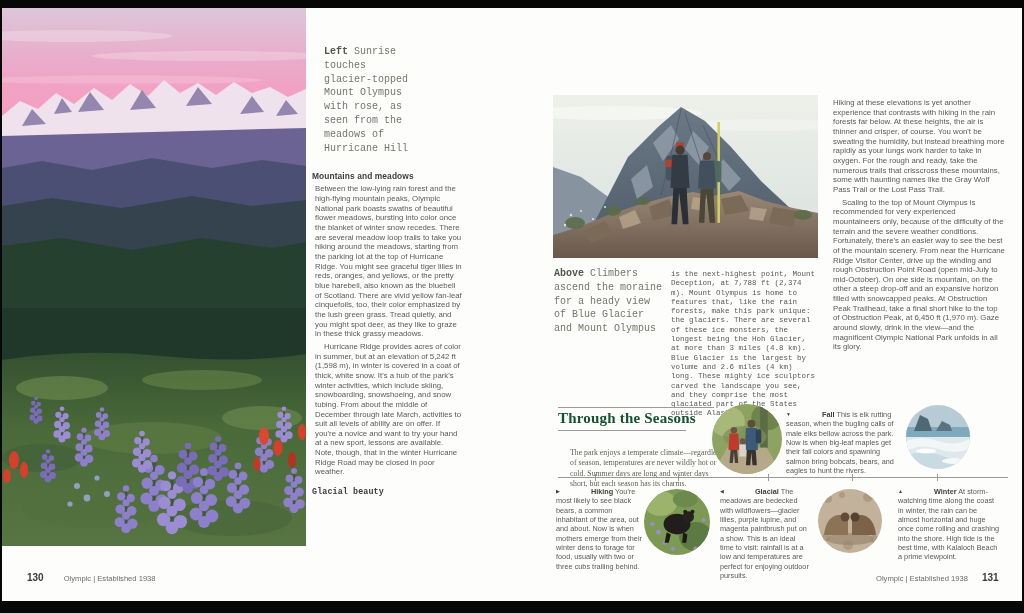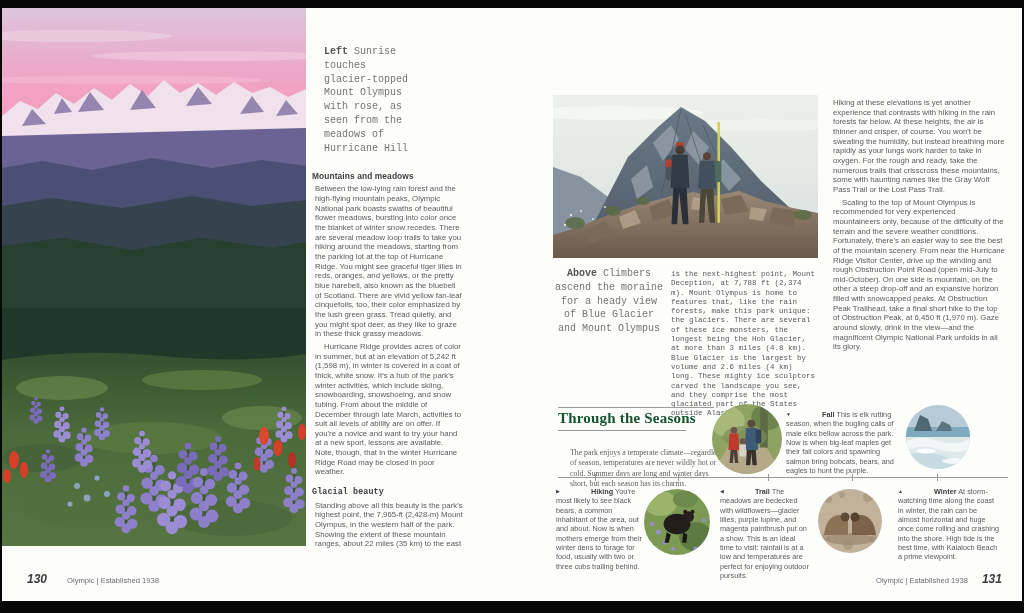--- a/index.html
+++ b/index.html
@@ -7,21 +7,21 @@
          font-family:"Liberation Sans",sans-serif;}
   .page{position:absolute;left:2px;top:8px;width:1020px;height:593px;background:#fdfdfb;}
   .abs{position:absolute;}
   .photo{position:absolute;overflow:hidden;}
   .photo svg{display:block;width:100%;height:100%;}
   .circle-photo{position:absolute;border-radius:50%;overflow:hidden;}
   .circle-photo svg{display:block;width:100%;height:100%;}
 
   .caption{font-family:Liberation Mono, monospace;font-size:10px;line-height:1.38;color:#75756e;}
   .caption b{color:#55554f;font-weight:bold;}
-  .cap-right{text-align:center;}
+  .cap-right{text-align:left;}
 
   .col{color:#595a5c;font-size:7.8px;line-height:1.24;}
   .col p{margin:3px;}
   .col p.indent{text-indent:9px;}
   .col h3{margin:0 0 3px 0;font-size:8.4px;color:#3e3e40;letter-spacing:.1px;}
   .col h3.gap{margin-top:10px;font-family:Liberation Mono, monospace;}
   .col-mid{font-size:7.5px;font-family:Liberation Mono, monospace;}
 
   .seasons{position:absolute;}
   .seasons .rule{position:absolute;height:1px;background:#9a9a96;}
@@ -29,21 +29,21 @@
               font-size:15px;color:#14532d;letter-spacing:.2px;}
   .seasons .intro{position:absolute;margin:12px;font-family:"Liberation Serif",serif;
                   font-size:7.8px;line-height:1.32;color:#5e5e59;}
   .timeline{position:absolute;height:1px;background:#9a9a96;}
   .timeline .tick{position:absolute;top:-3px;width:1px;height:7px;background:#9a9a96;}
   .season{position:absolute;font-size:7.3px;line-height:1.28;color:#595a5c;}
   .season .arrow{font-size:5px;color:#3e3e40;vertical-align:1px;margin-right:1px;}
   .season b{color:#3e3e40;padding-left:28px;}
 
   .footer{position:absolute;font-size:7.6px;color:#6a6b6d;white-space:nowrap;}
-  .footer b{color:#3a3a3c;font-size:12px;margin:0 20px 0 0;font-style:italic;}
+  .footer b{color:#3a3a3c;font-size:10px;margin:0 20px 0 0;}
   .footer.right b{margin:0 0 0 14px;}
 </style>
 </head>
 <body>
 
 <div class="stage">
   <div class="page">
 
     <div class="photo" style="left:0;top:0;width:304px;height:538px;">
       <svg viewBox="0 0 304 538" preserveAspectRatio="none">
@@ -144,21 +144,20 @@
     <div class="abs caption" style="left:322px;top:37px;width:92px;">
       <b>Left</b>
       <span>Sunrise touches glacier-topped Mount Olympus with rose, as seen from the meadows of Hurricane Hill</span>
     </div>
 
     <div class="abs col" style="left:310px;top:163px;width:154px;">
       <h3>Mountains and meadows</h3>
       <p>Between the low-lying rain forest and the high-flying mountain peaks, Olympic National park boasts swaths of beautiful flower meadows, bursting into color once the blanket of winter snow recedes. There are several meadow loop trails to take you hiking around the meadows, starting from the parking lot at the top of Hurricane Ridge. You might see graceful tiger lilies in reds, oranges, and yellows, or the pretty blue harebell, also known as the bluebell of Scotland. There are vivid yellow fan-leaf cinquefoils, too, their color emphasized by the lush green grass. Tread quietly, and you might spot deer, as they like to graze in these thick grassy meadows.</p>
       <p class="indent">Hurricane Ridge provides acres of color in summer, but at an elevation of 5,242 ft (1,598 m), in winter is covered in a coat of thick, white snow. It's a hub of the park's winter activities, which include skiing, snowboarding, snowshoeing, and snow tubing. From about the middle of December through late March, activities to suit all levels of ability are on offer. If you're a novice and want to try your hand at a new sport, lessons are available. Note, though, that in the winter Hurricane Ridge Road may be closed in poor weather.</p>
       <h3 class="gap">Glacial beauty</h3>
-      <p>Standing above all this beauty is the park's highest point, the 7,965-ft (2,428-m) Mount Olympus, in the western half of the park. Showing the extent of these mountain ranges, about 22 miles (35 km) to the east</p>
     </div>
 
     <div class="footer" style="left:25px;top:564px;">
       <b>130</b><span>Olympic | Established 1938</span>
     </div>
 
     <div class="photo" style="left:551px;top:87px;width:265px;height:163px;">
       <svg viewBox="0 0 265 163" preserveAspectRatio="none">
         <defs>
           <linearGradient id="csky" x1="0" y1="0" x2="0" y2="1">
@@ -341,27 +340,27 @@
         </svg>
       </div>
 
       <div class="season" style="left:0;top:84px;width:90px;">
         <span class="arrow">▶</span>
         <b>Hiking</b>
         <span>You're most likely to see black bears, a common inhabitant of the area, out and about. Now is when mothers emerge from their winter dens to forage for food, usually with two or three cubs trailing behind.</span>
       </div>
       <div class="season" style="left:164px;top:84px;width:90px;">
         <span class="arrow">◀</span>
-        <b>Trail</b>
+        <b>Glacial</b>
         <span>The meadows are bedecked with wildflowers—glacier lilies, purple lupine, and magenta paintbrush put on a show. This is an ideal time to visit: rainfall is at a low and temperatures are perfect for enjoying outdoor pursuits.</span>
       </div>
       <div class="season" style="left:230px;top:7px;width:112px;">
         <span class="arrow">▼</span>
         <b>Fall</b>
-        <span>This is elk rutting season, when the bugling calls of male elks bellow across the park. Now is when big-leaf maples get their fall colors and spawning salmon bring bobcats, bears, and eagles to hunt the purple.</span>
+        <span>This is elk rutting season, when the bugling calls of male elks bellow across the park. Now is when big-leaf maples get their fall colors and spawning salmon bring bobcats, bears, and eagles to hunt the rivers.</span>
       </div>
       <div class="season" style="left:342px;top:84px;width:102px;">
         <span class="arrow">▲</span>
         <b>Winter</b>
         <span>At storm-watching time along the coast in winter, the rain can be almost horizontal and huge once come rolling and crashing into the shore. High tide is the best time, with Kalaloch Beach a prime viewpoint.</span>
       </div>
     </div>
 
     <div class="footer right" style="left:874px;top:564px;">
       <span>Olympic | Established 1938</span><b>131</b>

